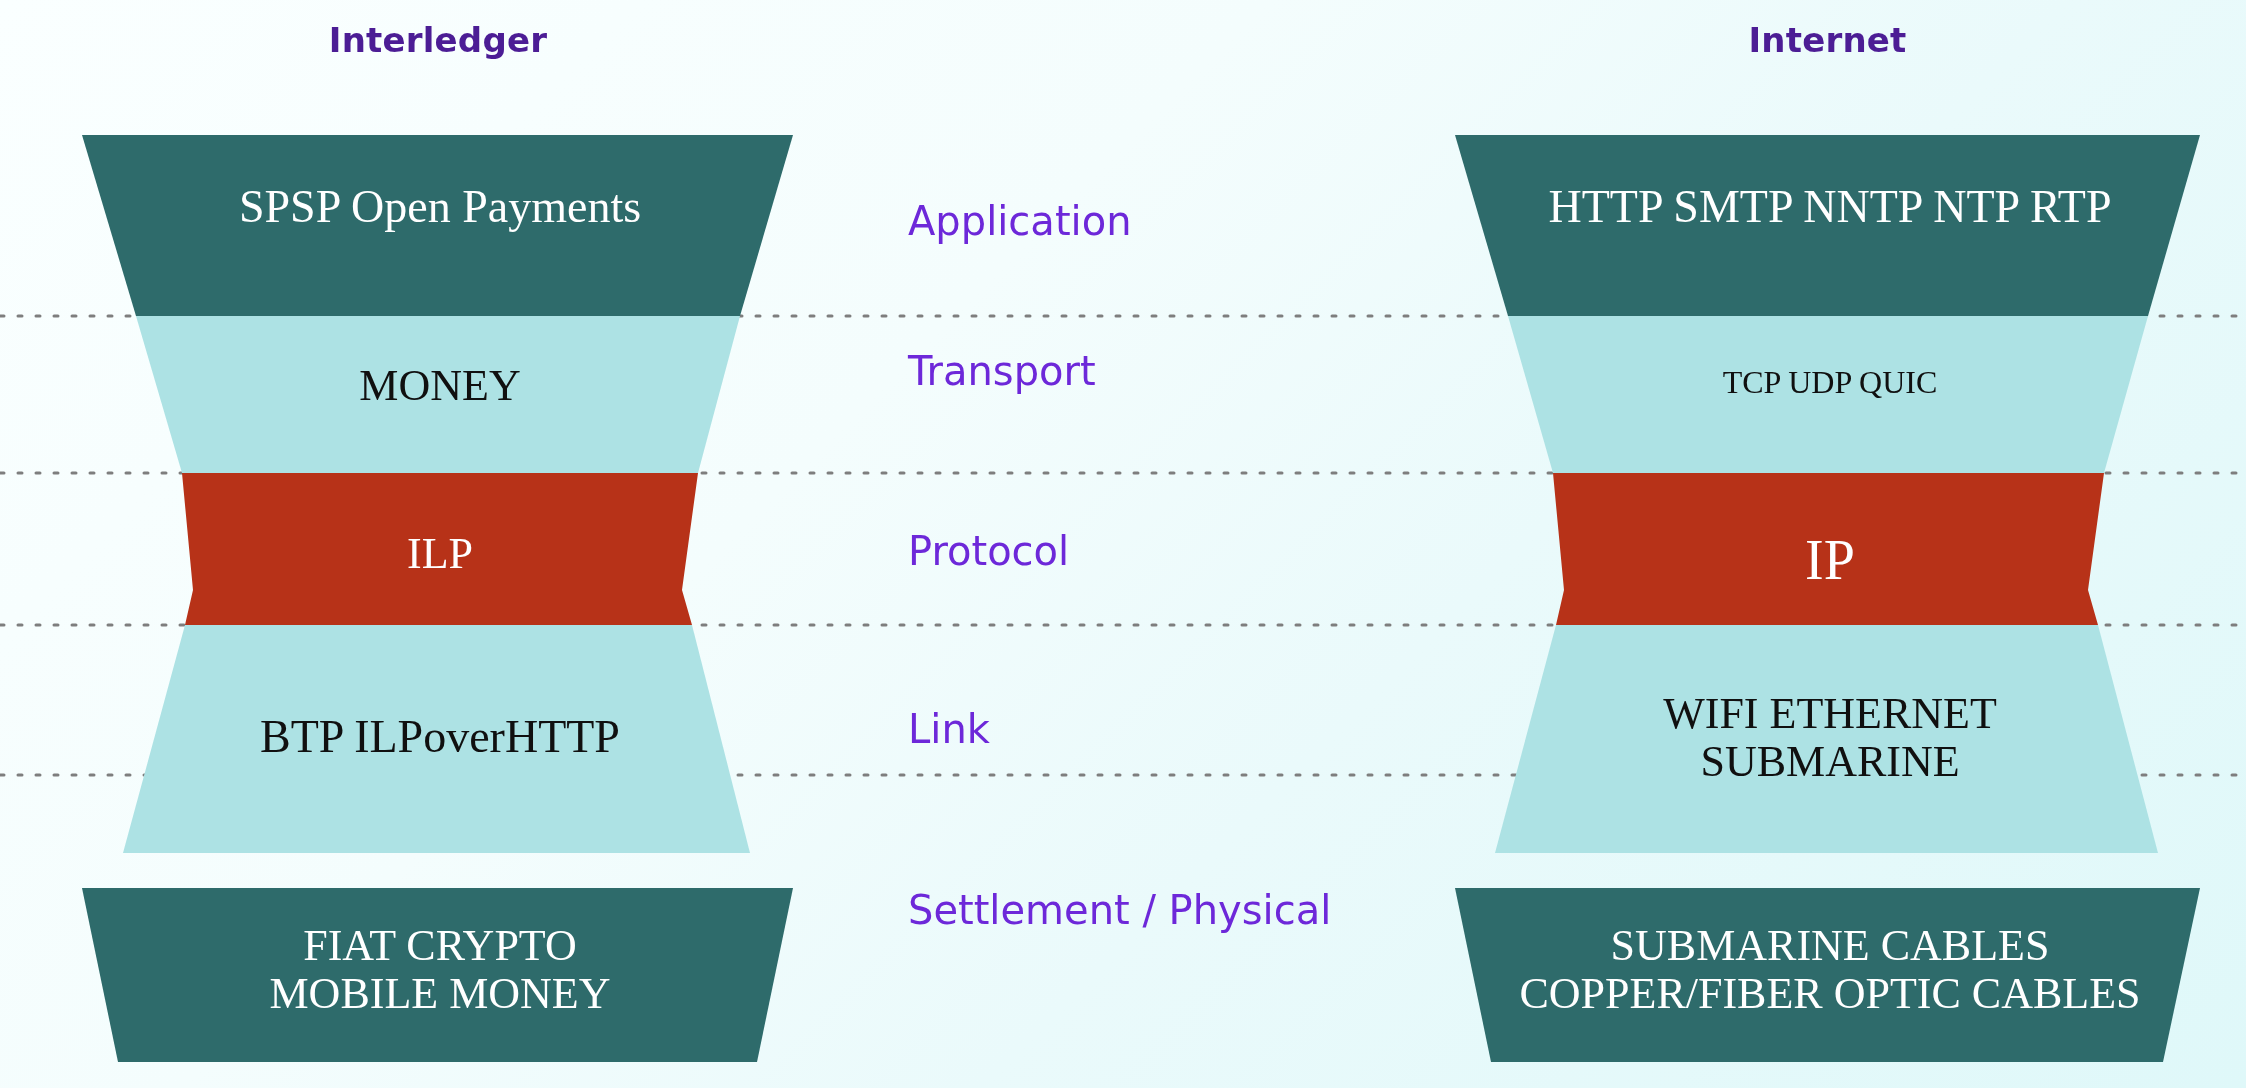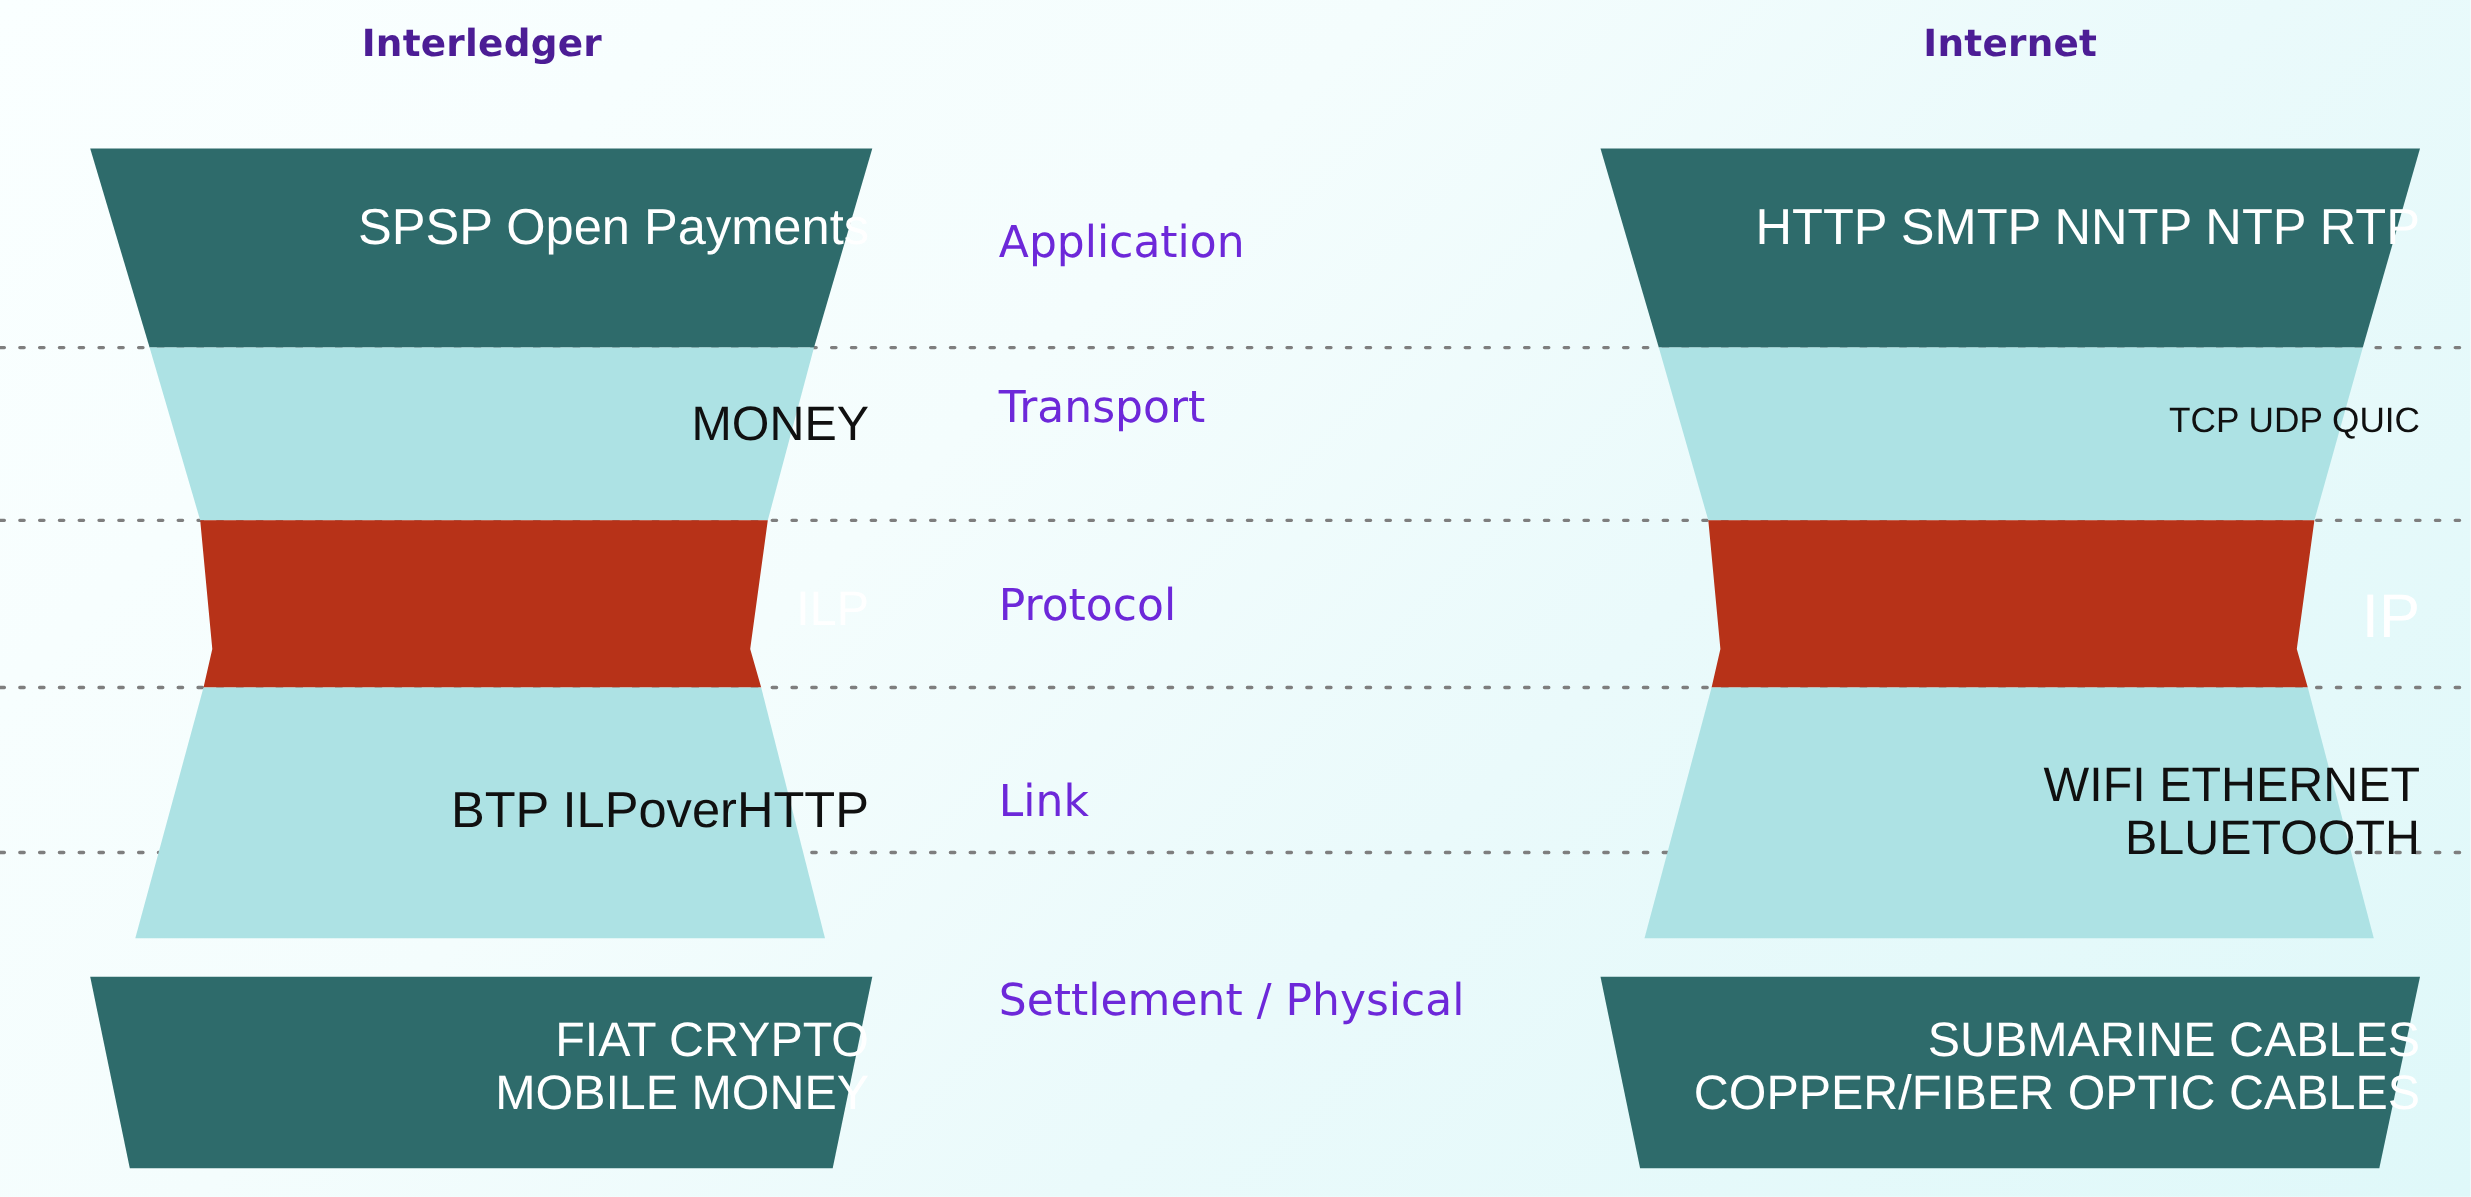--- a/index.html
+++ b/index.html
@@ -51,24 +51,24 @@
     width: 520px;
     font-size: 40px;
     color: #6d28d9;
     font-family: "DejaVu Sans", "Liberation Sans", sans-serif;
     white-space: nowrap;
   }
 
   
   .band-text {
     position: absolute;
-    text-align: right;
+    text-align: center;
     line-height: 1.08;
     white-space: pre-line;
-    font-family: Liberation Sans, sans-serif;
+    font-family: Liberation Serif, serif;
   }
   .band-text.light { color: #FFFFFF; }
   .band-text.dark  { color: #101010; }
 
   .bt-left  { left: 90px;  width: 700px; }
   .bt-right { left: 1460px; width: 740px; }
 </style>
 </head>
 <body>
 
@@ -117,17 +117,17 @@
   <div class="band-text bt-left dark" style="top:362px; font-size:44px;">MONEY</div>
   <div class="band-text bt-left dark" style="top:712px; font-size:46px;">BTP  ILPoverHTTP</div>
   <div class="band-text bt-left light" style="top:530px; font-size:44px;">ILP</div>
   <div class="band-text bt-left light" style="top:922px; font-size:44px;">FIAT   CRYPTO
 MOBILE MONEY</div>
 
   <div class="band-text bt-right light" style="top:182px; font-size:46px;">HTTP  SMTP  NNTP  NTP  RTP</div>
   <div class="band-text bt-right dark" style="top:365px; font-size:32px;">TCP  UDP  QUIC</div>
   <div class="band-text bt-right light" style="top:530px; font-size:56px;">IP</div>
   <div class="band-text bt-right dark" style="top:690px; font-size:44px;">WIFI   ETHERNET
-BLUETOOTH</div>
+SUBMARINE</div>
   <div class="band-text bt-right light" style="top:922px; font-size:44px;">SUBMARINE CABLES
 COPPER/FIBER OPTIC CABLES</div>
 
 </div>
 
 </body></html>

